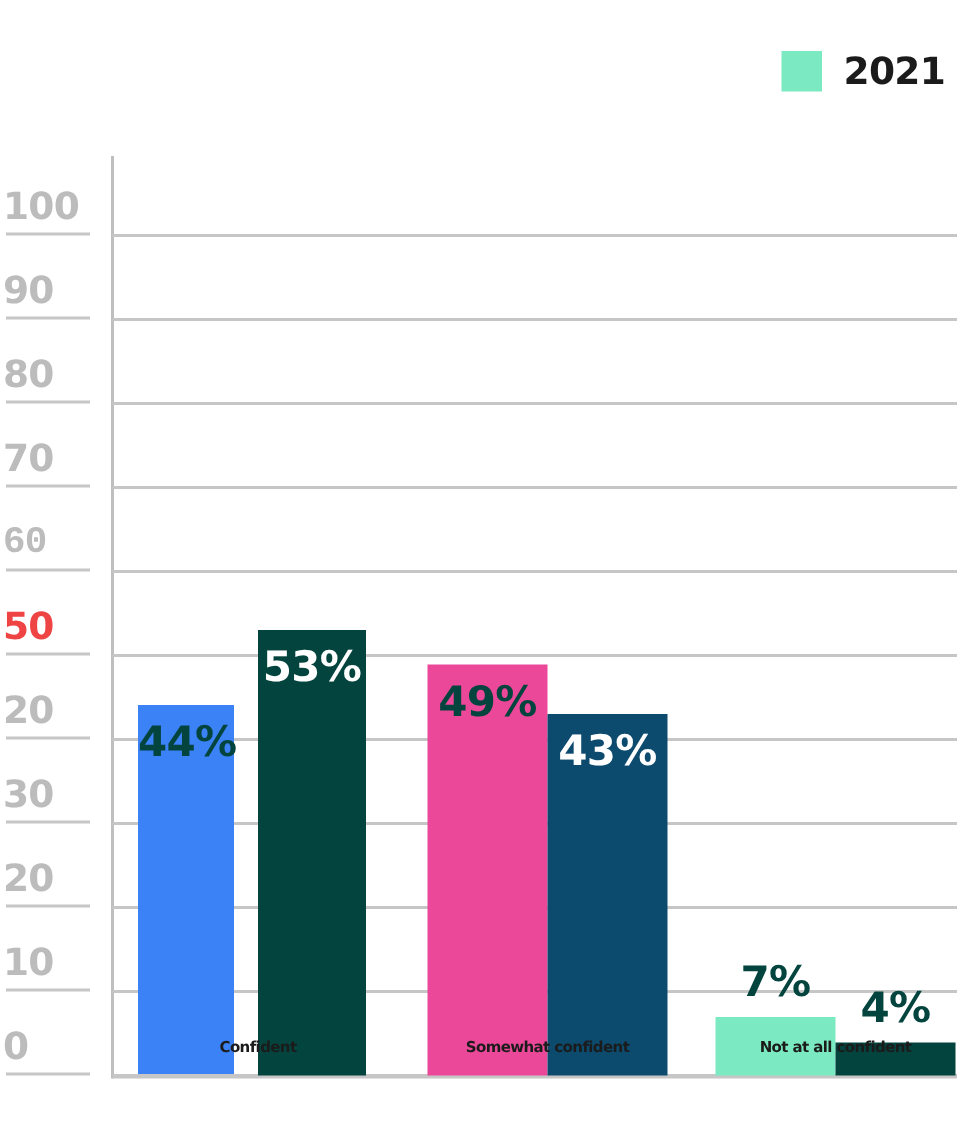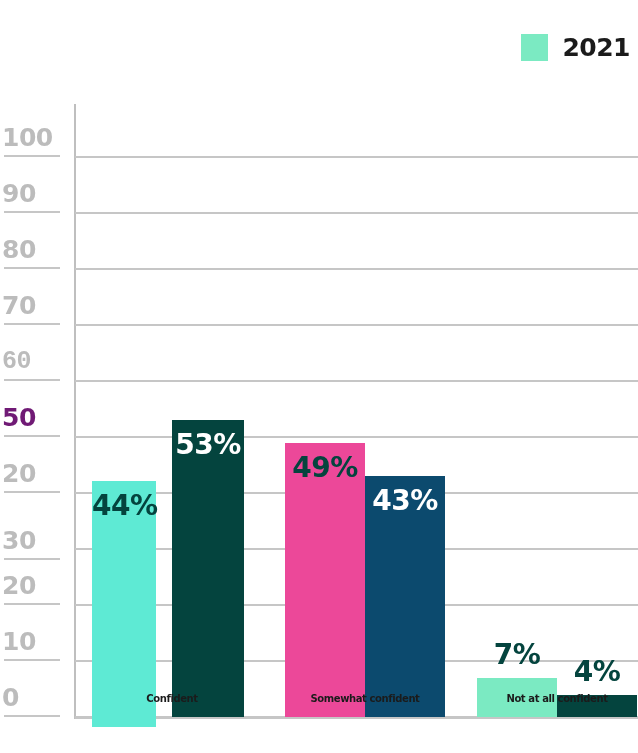--- a/index.html
+++ b/index.html
@@ -170,30 +170,30 @@
         <div class="ytick-rule" style="background: rgb(198, 198, 198);"></div>
       </div>
       <div class="ytick" style="top: 627px; height: 34px;">
         <div class="ytick-label" style="color: rgb(188, 188, 188);">10</div>
         <div class="ytick-rule" style="background: rgb(198, 198, 198);"></div>
       </div>
       <div class="ytick" style="top: 571px; height: 34px;">
         <div class="ytick-label" style="color: rgb(188, 188, 188);">20</div>
         <div class="ytick-rule" style="background: rgb(198, 198, 198);"></div>
       </div>
-      <div class="ytick" style="top: 526px; height: 34px; padding-left: 25px;">
+      <div class="ytick" style="top: 515px; height: 34px; padding-left: 25px;">
         <div class="ytick-label" style="color: rgb(188, 188, 188);">30</div>
         <div class="ytick-rule" style="background: rgb(198, 198, 198);"></div>
       </div>
       <div class="ytick" style="top: 459px; height: 34px;">
         <div class="ytick-label" style="color: rgb(188, 188, 188);">20</div>
         <div class="ytick-rule" style="background: rgb(198, 198, 198);"></div>
       </div>
       <div class="ytick" style="top: 403px; height: 34px;">
-        <div class="ytick-label" style="color: #701a75;">50</div>
+        <div class="ytick-label" style="color: #ef4444;">50</div>
         <div class="ytick-rule" style="background: rgb(198, 198, 198);"></div>
       </div>
       <div class="ytick" style="top: 347px; height: 34px; font-family: Liberation Mono, monospace;">
         <div class="ytick-label" style="color: rgb(188, 188, 188);">60</div>
         <div class="ytick-rule" style="background: rgb(198, 198, 198);"></div>
       </div>
       <div class="ytick" style="top: 291px; height: 34px;">
         <div class="ytick-label" style="color: rgb(188, 188, 188);">70</div>
         <div class="ytick-rule" style="background: rgb(198, 198, 198);"></div>
       </div>
@@ -204,21 +204,21 @@
       <div class="ytick" style="top: 179px; height: 34px;">
         <div class="ytick-label" style="color: rgb(188, 188, 188);">90</div>
         <div class="ytick-rule" style="background: rgb(198, 198, 198);"></div>
       </div>
       <div class="ytick" style="top: 123px; height: 34px;">
         <div class="ytick-label" style="color: rgb(188, 188, 188);">100</div>
         <div class="ytick-rule" style="background: rgb(198, 198, 198);"></div>
       </div>
     </div>
   <div id="bars">
-      <div class="bar" style="left: 92px; width: 64px; height: 246.4px; top: 481px; background: #5eead4;">
+      <div class="bar" style="left: 92px; width: 64px; height: 246.4px; top: 470px; background: #3b82f6;">
         <div class="bar-value inside" style="color: rgb(4, 68, 62);">44%</div>
       </div>
       <div class="bar" style="left: 172px; width: 72px; height: 296.8px; top: 420.2px; background: rgb(4, 68, 62);">
         <div class="bar-value inside" style="color: rgb(255, 255, 255);">53%</div>
       </div>
       <div class="bar" style="left: 285px; width: 80px; height: 274.4px; top: 442.6px; background: #ec4899;">
         <div class="bar-value inside" style="color: rgb(4, 68, 62);">49%</div>
       </div>
       <div class="bar" style="left: 365px; width: 80px; height: 240.8px; top: 476.2px; background: #0c4a6e;">
         <div class="bar-value inside" style="color: rgb(255, 255, 255);">43%</div>

